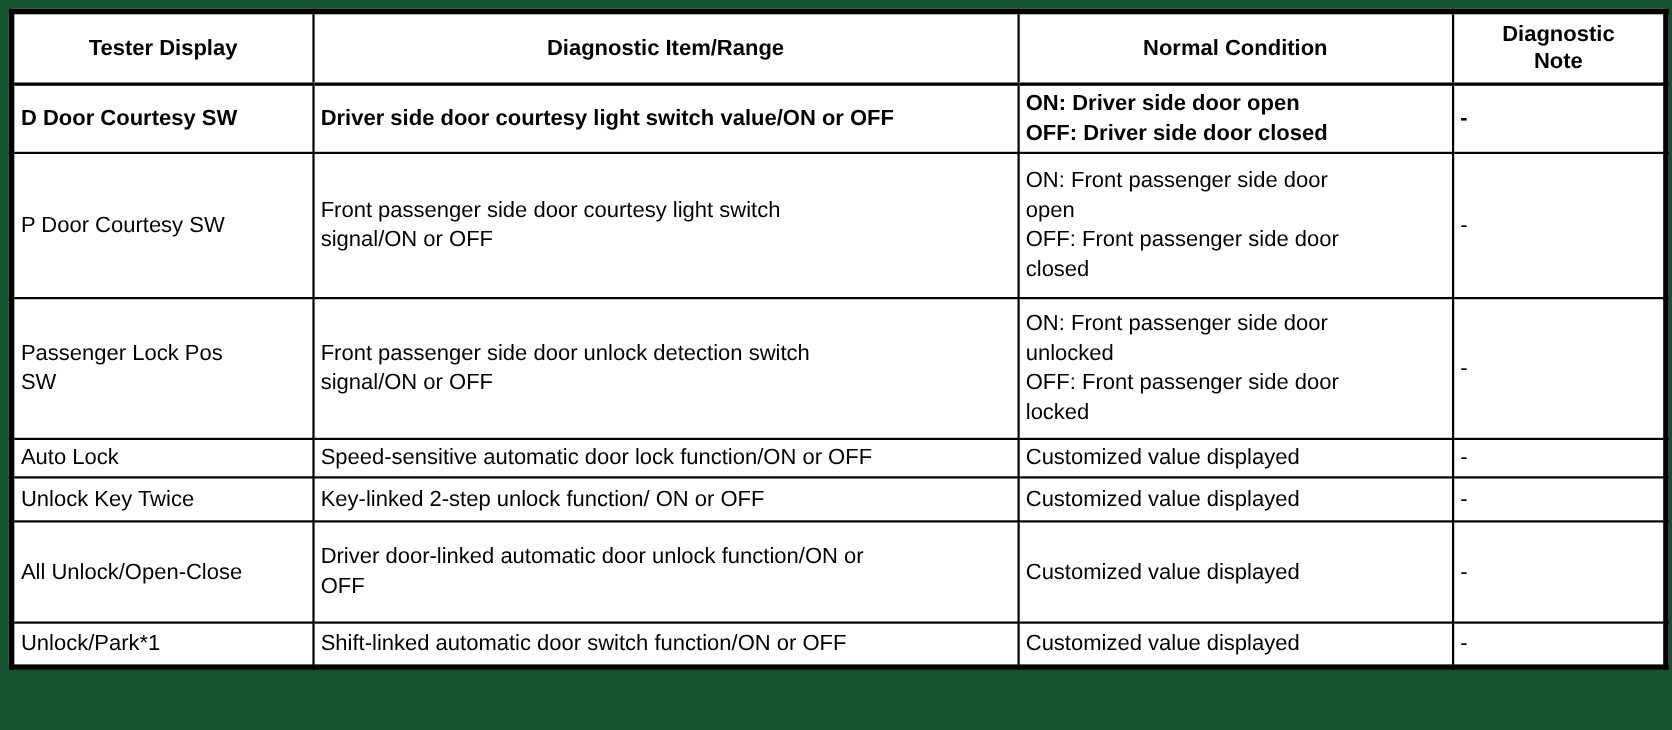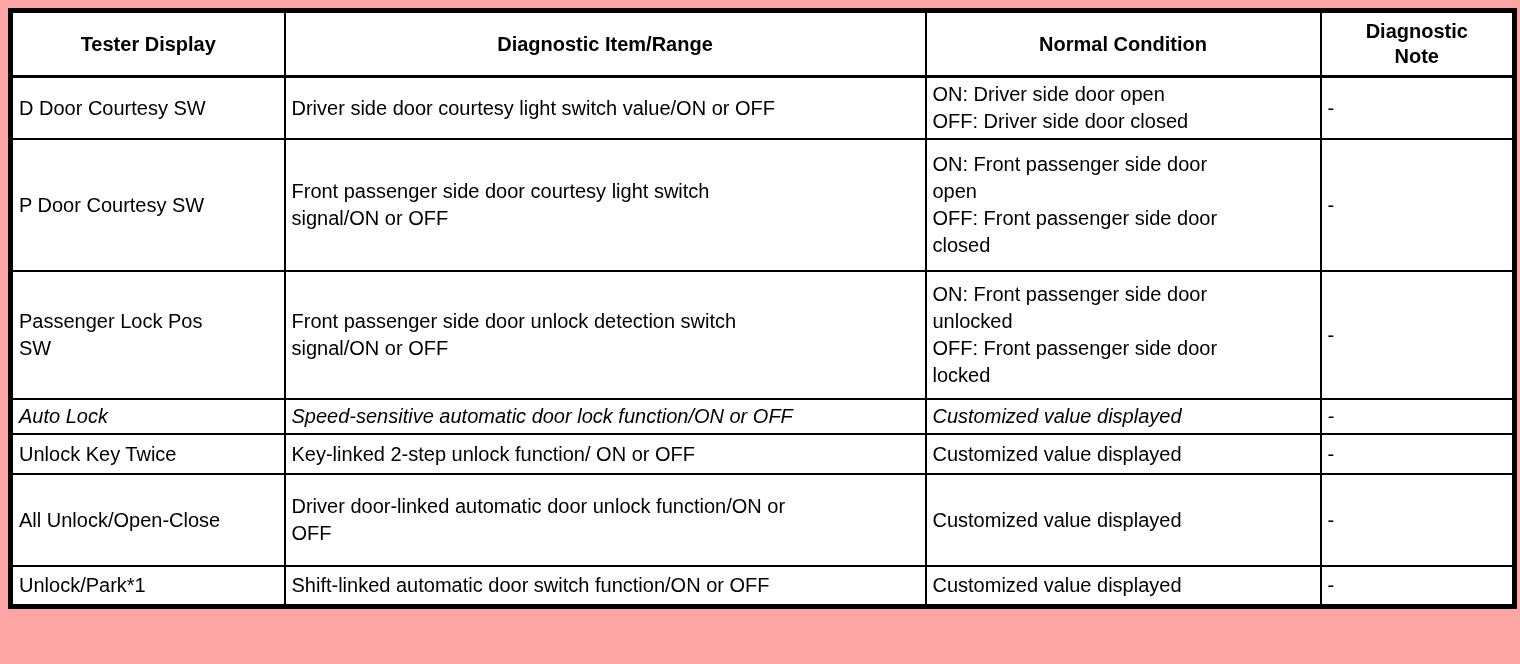--- a/index.html
+++ b/index.html
@@ -7,21 +7,21 @@
     padding: 0;
     background: #ffffff;
     font-family: "Liberation Sans", sans-serif;
     color: #000000;
   }
   .page {
     width: 1520px;
     height: 664px;
     box-sizing: border-box;
     padding: 8px;
-    background: #fca5a5;
+    background: #14532d;
   }
   table.diag {
     border-collapse: collapse;
     table-layout: fixed;
     width: 1504px;
     background: #ffffff;
   }
   table.diag th,
   table.diag td {
     border: 2px solid #000000;
@@ -37,24 +37,24 @@
   table.diag { border: 5px solid #000000; }
   table.diag thead th {
     font-weight: bold;
     text-align: center;
     border-bottom-width: 3px;
     line-height: 25px;
   }
   table.diag td { text-align: left; }
   
   tr.h-header { height: 66px; }
-  tr.h-r1 { height: 54px; }
+  tr.h-r1 { height: 54px; font-weight: bold; }
   tr.h-r2 { height: 132px; }
   tr.h-r3 { height: 128px; }
-  tr.h-r4 { height: 24px; font-style: italic; }
+  tr.h-r4 { height: 24px; }
   tr.h-r5 { height: 40px; }
   tr.h-r6 { height: 92px; }
   tr.h-r7 { height: 40px; }
   tr.h-r8 { height: 41px; }
 </style>
 </head>
 <body>
 
 <div class="page">
   <table class="diag">

